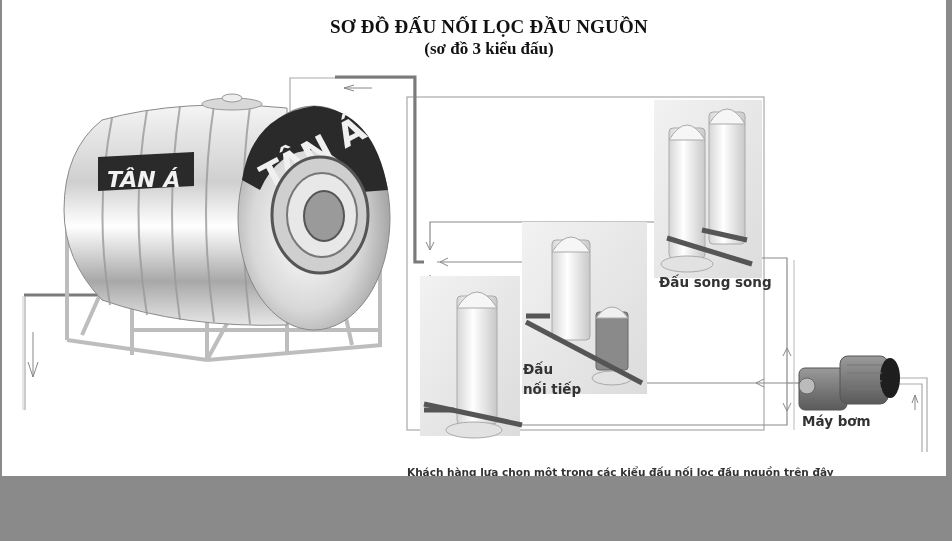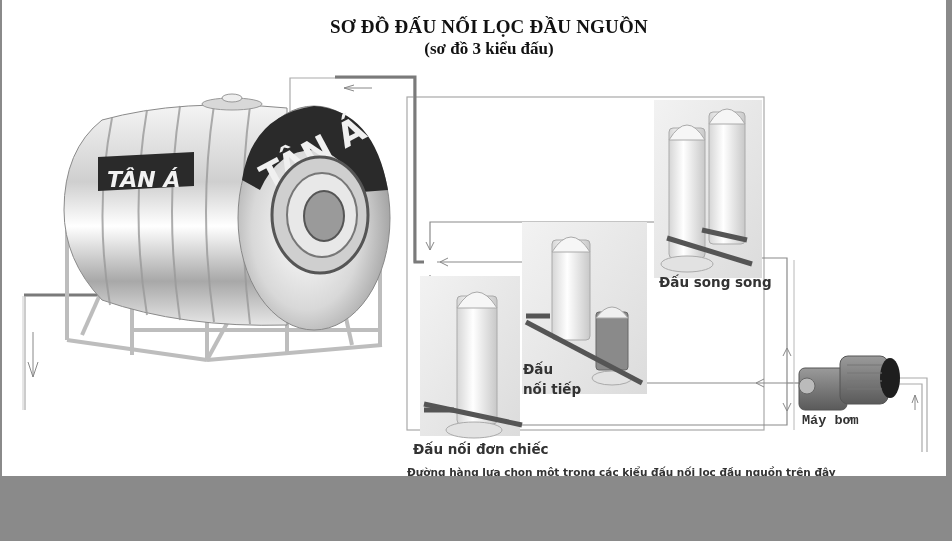--- a/index.html
+++ b/index.html
@@ -192,20 +192,19 @@
   </svg>
 
 
   <div class="label" style="left:521px; top:359px;">
     <div>Đấu</div>
     <div>nối tiếp</div>
   </div>
 
   <div class="label" style="left:657px; top:272px;">Đấu song song</div>
 
-  <div class="label" style="left:411px; top:439px;">Đấu nối đơn chiếc</div>
-
-  <div class="label" style="left:800px; top:411px;font-family:Liberation Mono, monospace;">Máy bơm</div>
-
-
-  <div class="note" style="left:405px; top:466px;">Đường hàng lựa chọn một trong các kiểu đấu nối lọc đầu nguồn trên đây</div>
+
+  <div class="label" style="left:800px; top:411px;">Máy bơm</div>
+
+
+  <div class="note" style="left:405px; top:466px;">Khách hàng lựa chọn một trong các kiểu đấu nối lọc đầu nguồn trên đây</div>
 
 </div>
 
 </body></html>

